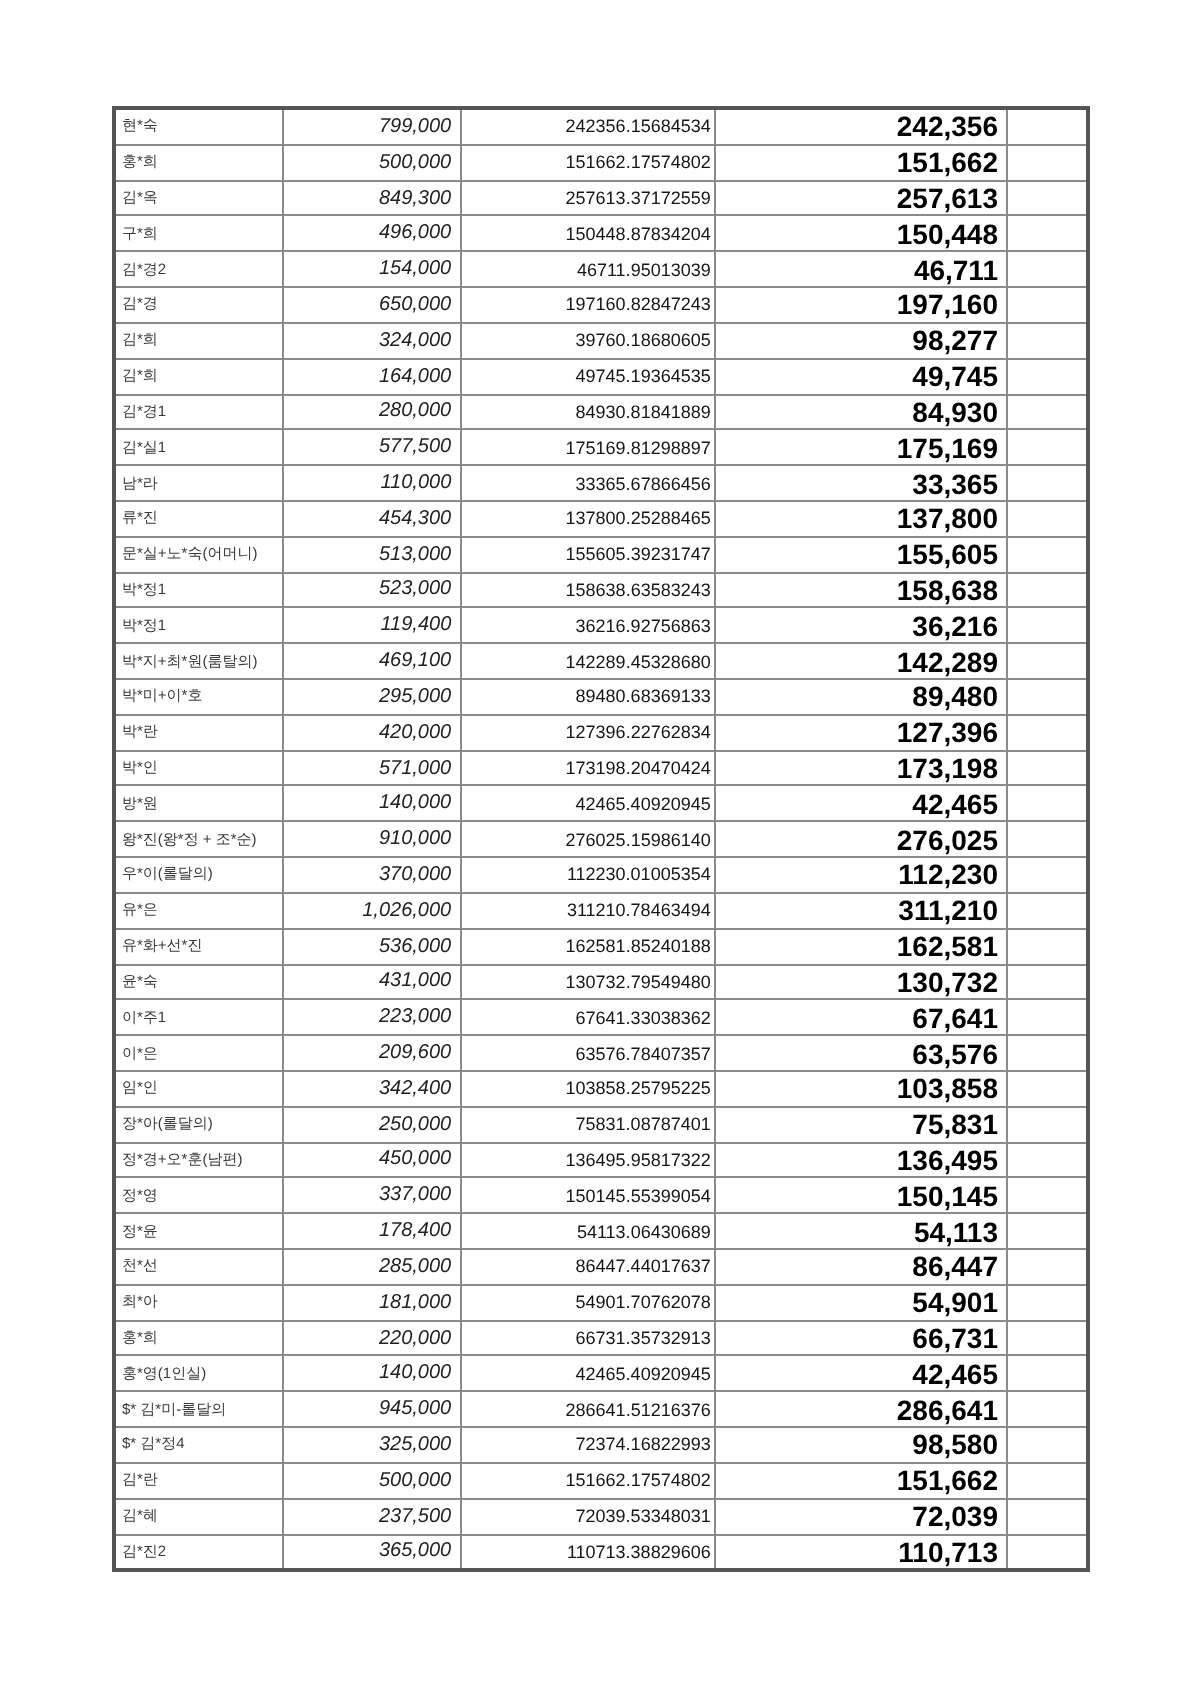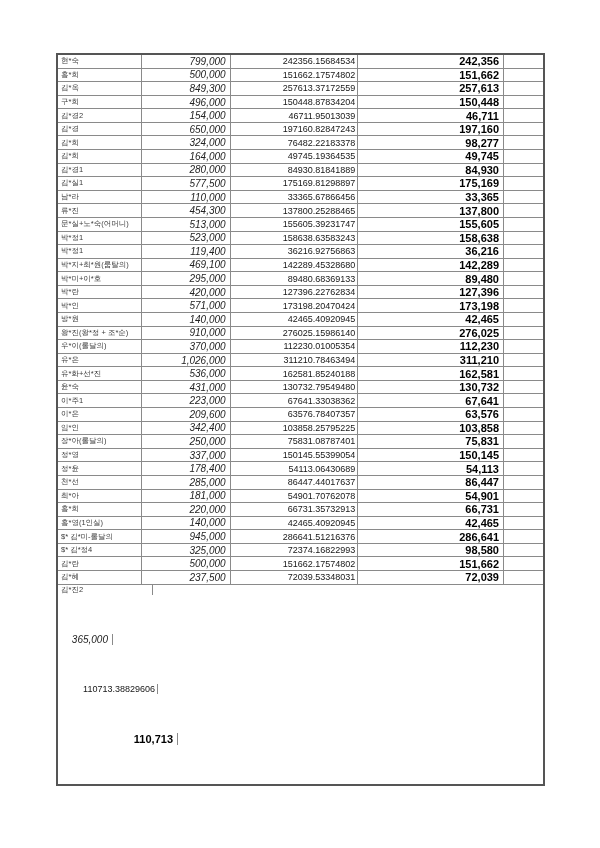--- a/index.html
+++ b/index.html
@@ -22,21 +22,21 @@
     display: flex;
     flex-direction: column;
   }
   .t-row {
     display: flex;
     flex: 1 1 auto;
     border-bottom: 1px solid #8a8a8a;
     min-height: 0;
     gap: 39px;
   }
-  .t-row:last-child { border-bottom: none; flex-direction: column; }
+  .t-row:last-child { border-bottom: none; }
   .t-cell {
     border-right: 1px solid #8a8a8a;
     display: flex;
     align-items: center;
     overflow: hidden;
     white-space: nowrap;
   }
   .t-cell:last-child { border-right: none; }
   .c-name {
     width: 95px;
@@ -56,21 +56,21 @@
   .c-calc {
     width: 100px;
     padding-right: 2px;
     font-size: 9px;
     color: #161616;
     justify-content: flex-end;
   }
   .c-round {
     width: 120px;
     padding-right: 4px;
-    font-size: 11px;
+    font-size: 14px;
     font-weight: bold;
     color: #000000;
     justify-content: flex-end;
   }
   .c-empty {
     flex: 1 1 auto;
   }
 </style>
 </head>
 <body>
@@ -122,21 +122,21 @@
     <div class="t-cell c-amount">650,000</div>
     <div class="t-cell c-calc">197160.82847243</div>
     <div class="t-cell c-round">197,160</div>
     <div class="t-cell c-empty"></div>
   </div>
 
 
   <div class="t-row">
     <div class="t-cell c-name">김*희</div>
     <div class="t-cell c-amount">324,000</div>
-    <div class="t-cell c-calc">76482.22183378</div>
+    <div class="t-cell c-calc">39760.18680605</div>
     <div class="t-cell c-round">98,277</div>
     <div class="t-cell c-empty"></div>
   </div>
 
   <div class="t-row">
     <div class="t-cell c-name">김*희</div>
     <div class="t-cell c-amount">164,000</div>
     <div class="t-cell c-calc">49745.19364535</div>
     <div class="t-cell c-round">49,745</div>
     <div class="t-cell c-empty"></div>
@@ -303,20 +303,27 @@
   </div>
 
   <div class="t-row">
     <div class="t-cell c-name">장*아(롤달의)</div>
     <div class="t-cell c-amount">250,000</div>
     <div class="t-cell c-calc">75831.08787401</div>
     <div class="t-cell c-round">75,831</div>
     <div class="t-cell c-empty"></div>
   </div>
 
+  <div class="t-row">
+    <div class="t-cell c-name">정*경+오*훈(남편)</div>
+    <div class="t-cell c-amount">450,000</div>
+    <div class="t-cell c-calc">136495.95817322</div>
+    <div class="t-cell c-round">136,495</div>
+    <div class="t-cell c-empty"></div>
+  </div>
 
   <div class="t-row">
     <div class="t-cell c-name">정*영</div>
     <div class="t-cell c-amount">337,000</div>
     <div class="t-cell c-calc">150145.55399054</div>
     <div class="t-cell c-round">150,145</div>
     <div class="t-cell c-empty"></div>
   </div>
 
   <div class="t-row">

